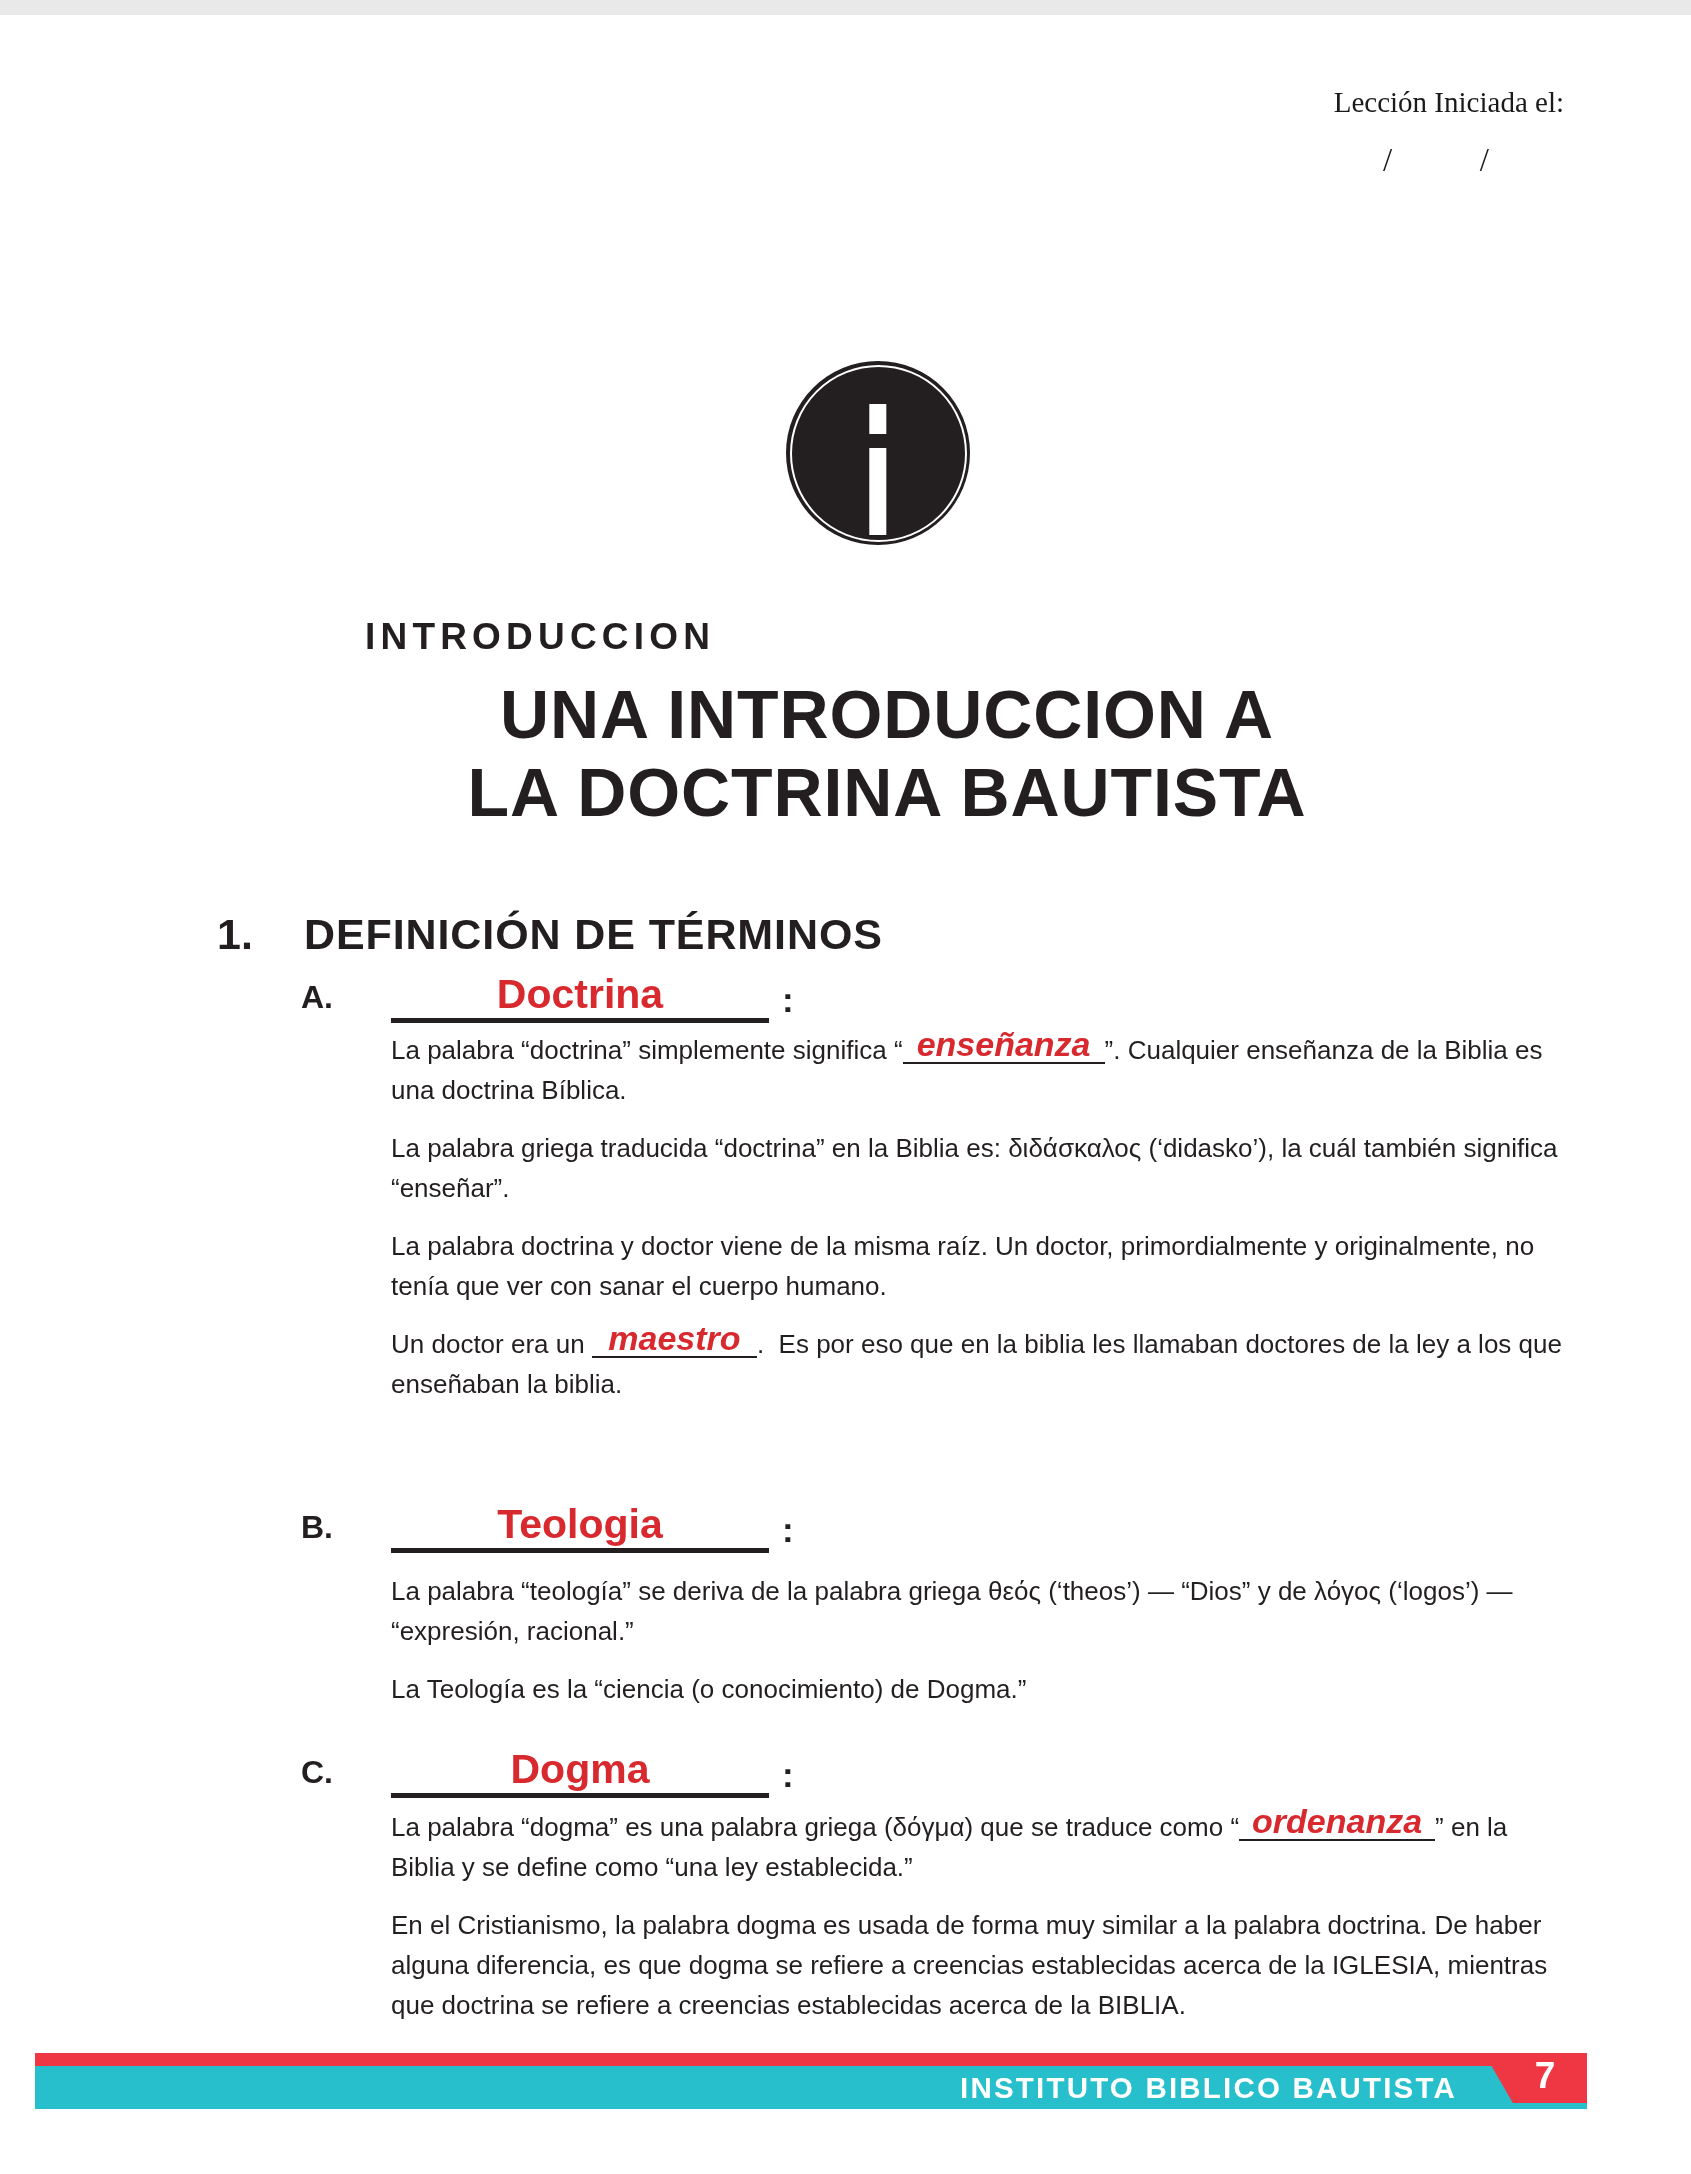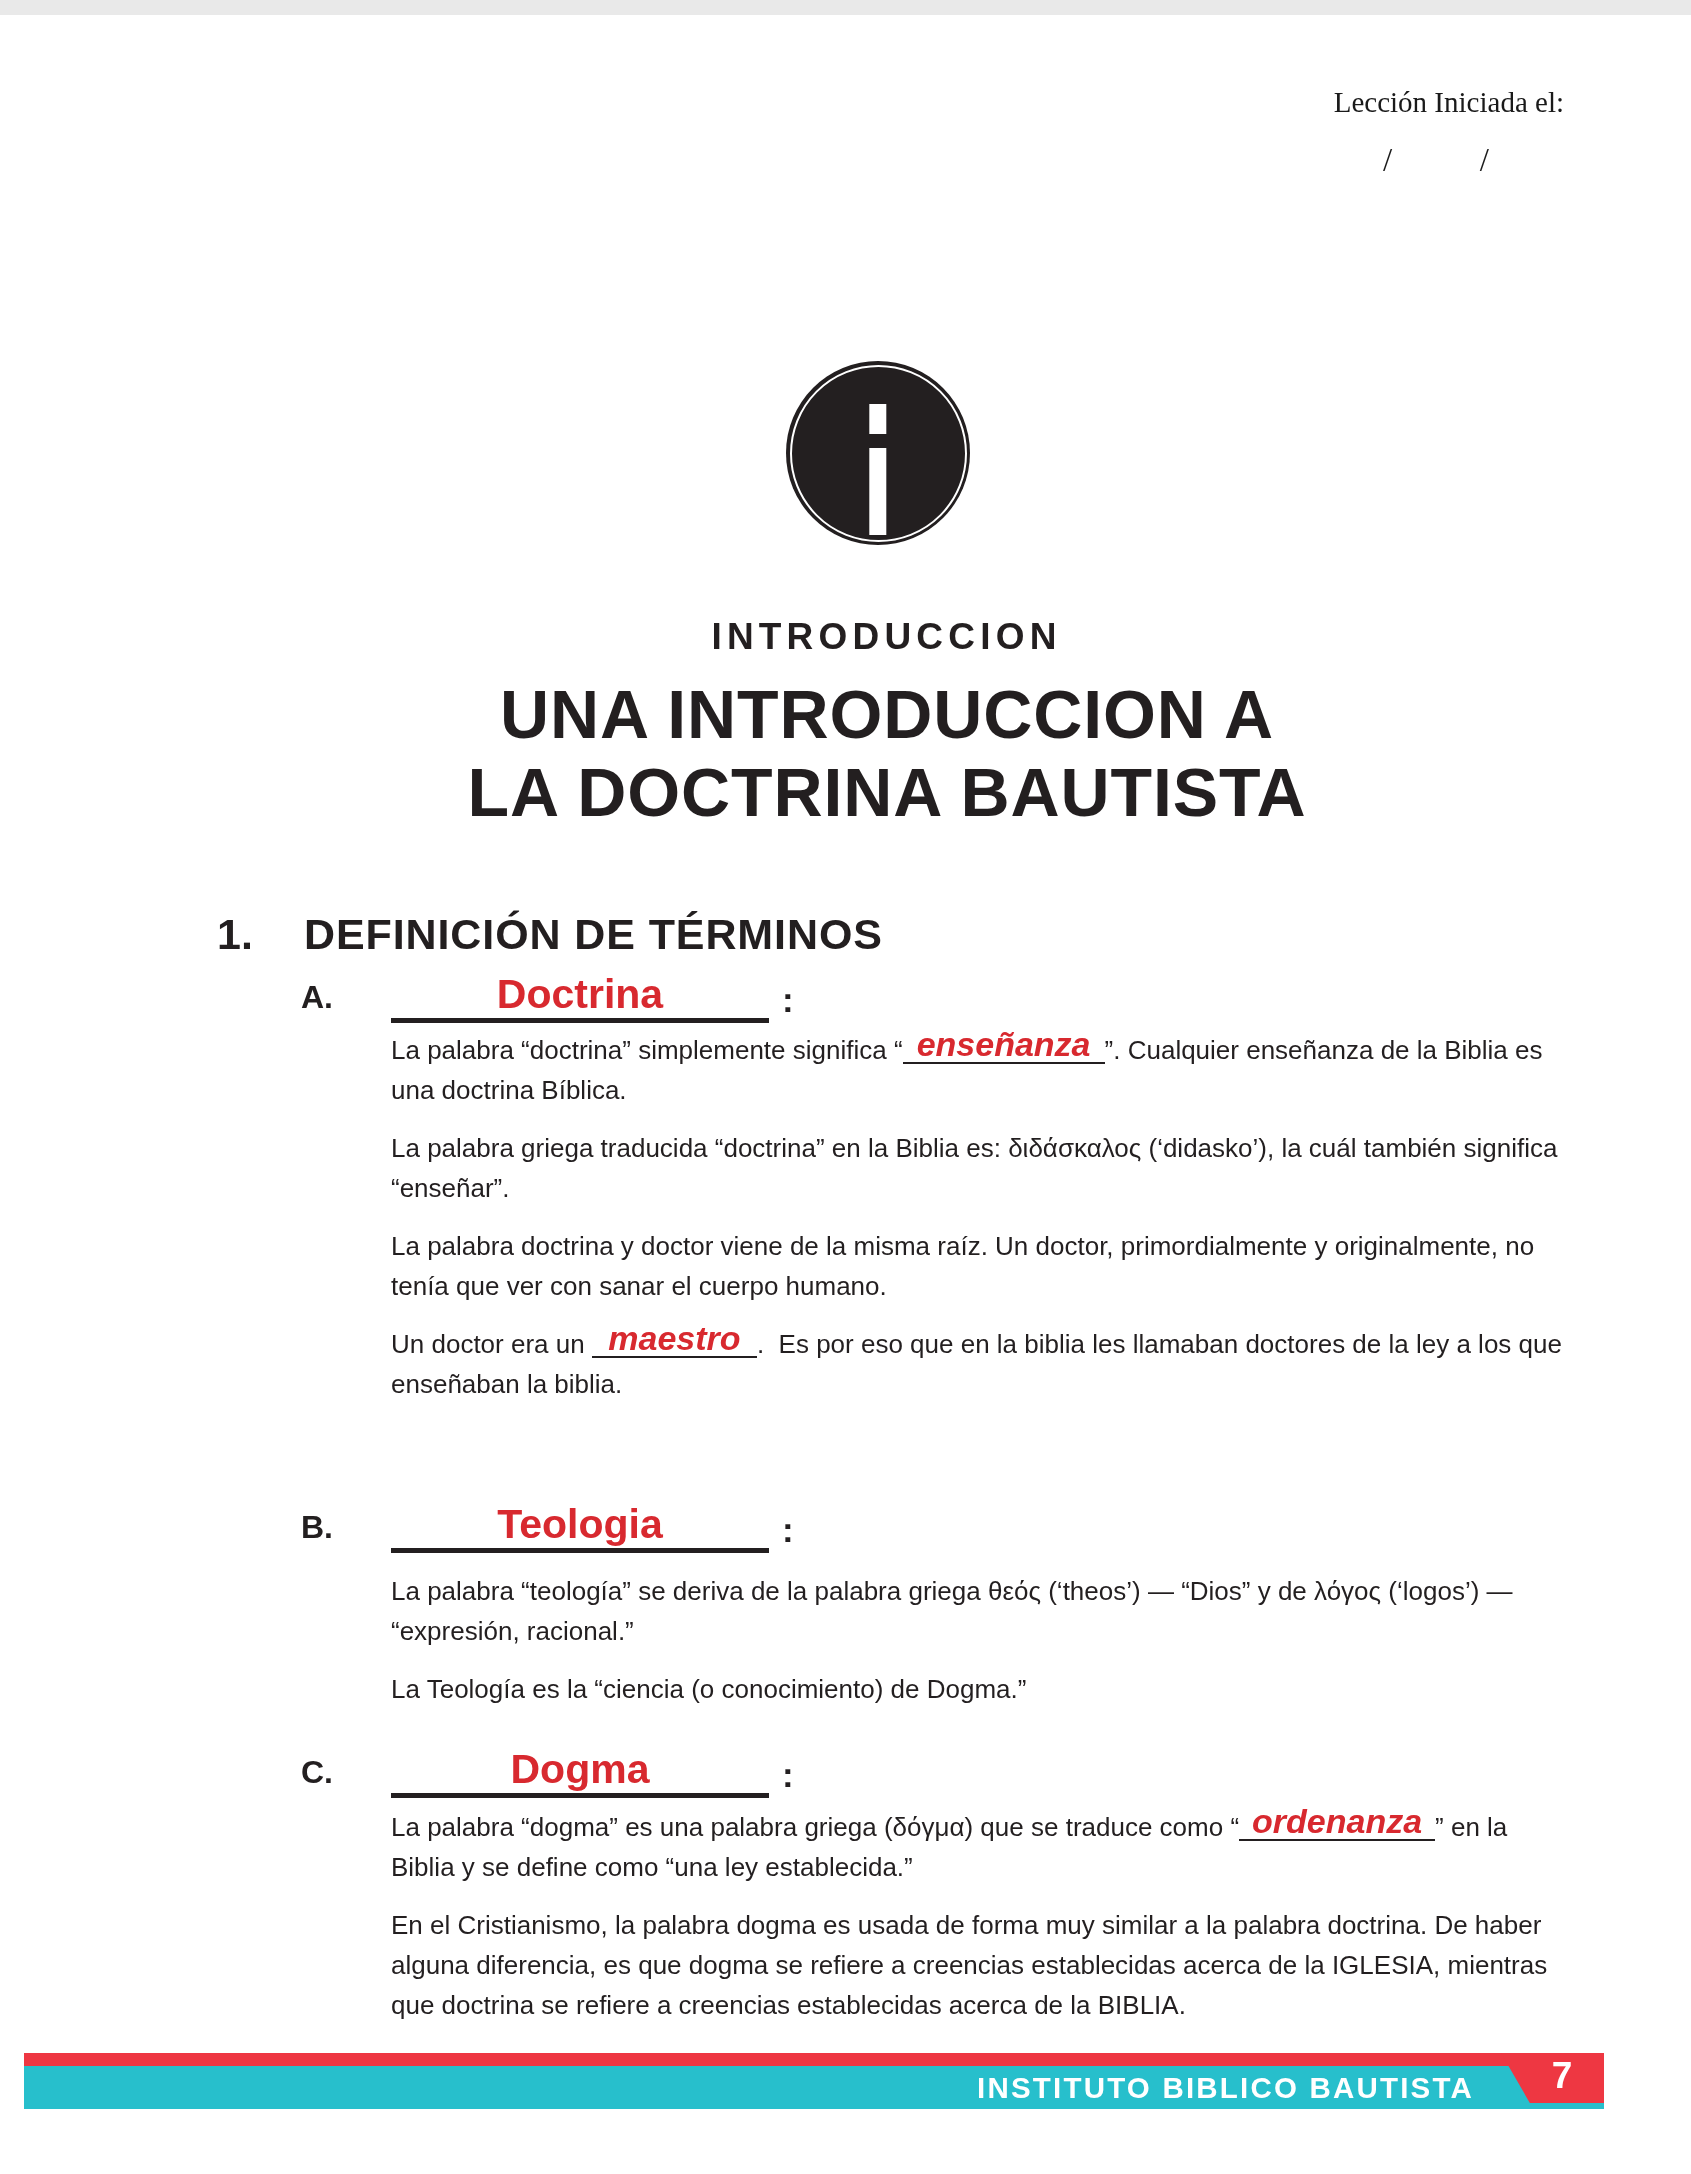--- a/index.html
+++ b/index.html
@@ -33,21 +33,21 @@
   .badge .i-dot{
     position:absolute; left:50%; transform:translateX(-50%);
     top:43px; width:17.4px; height:29.5px; background:#fff;
   }
   .badge .i-stem{
     position:absolute; left:50%; transform:translateX(-50%);
     top:87px; width:17.4px; height:87px; background:#fff;
   }
   .kicker{
     position:absolute; left:365px; top:601px; width:1043px;
-    text-align:center; font-size:37px; font-weight:700; letter-spacing:5.2px;
+    font-size:37px; font-weight:700; letter-spacing:5.2px;
   }
   .doc-title{
     position:absolute; left:322px; top:660px; width:1130px;
     text-align:center; font-size:68px; line-height:78px; font-weight:700; letter-spacing:0.9px;
   }
   
   .sec-num{position:absolute; left:217px; top:895px; font-size:43px; font-weight:700;}
   .sec-title{position:absolute; left:304px; top:895px; font-size:43px; font-weight:700; letter-spacing:0.9px;text-align:center;}
   
   .term-head{position:absolute; left:0; width:1691px; height:61px;}
@@ -69,21 +69,21 @@
   .paras strong{font-weight:700;}
   .blank{
     display:inline-block; position:relative; border-bottom:2.6px solid var(--ink);
     height:29.5px; vertical-align:-5.2px;font-style:italic;
   }
   .blank .ans{
     position:absolute; left:0; right:0; bottom:1.7px; text-align:center;
     color:var(--red); font-weight:700; font-size:34px; line-height:1; white-space:nowrap;
   }
   
-  .footer{position:absolute; left:24px; top:2038px; width:1552px; height:56px;padding-left:28px;}
+  .footer{position:absolute; left:35px; top:2038px; width:1552px; height:56px;}
   .footer-red{position:absolute; left:0; top:0; width:100%; height:13px; background:var(--footer-red);}
   .footer-teal{
     position:absolute; left:0; top:13px; width:100%; height:43px; background:var(--teal);
     display:flex; align-items:center; justify-content:flex-end;
     padding-right:130px; box-sizing:border-box;
   }
   .footer-institute{
     color:#ffffff; font-size:29.5px; font-weight:700; letter-spacing:2.2px;
   }
   .page-tab{

